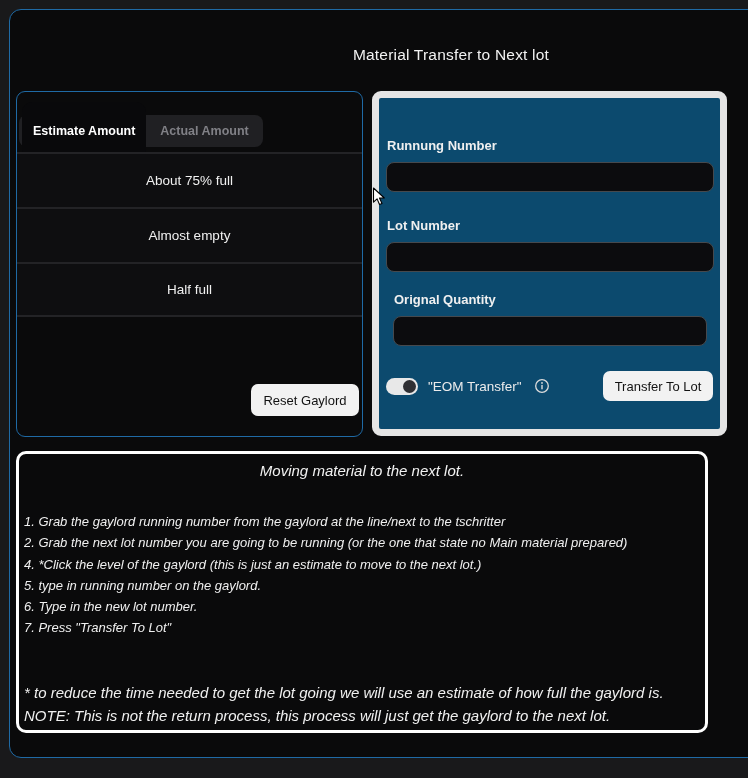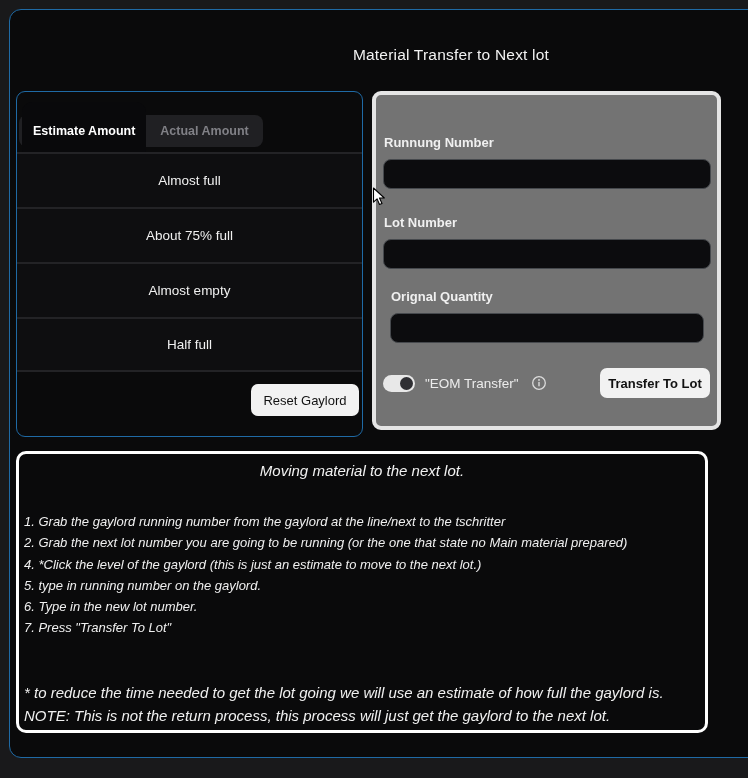--- a/index.html
+++ b/index.html
@@ -41,21 +41,21 @@
   }
   .option:last-child{border-bottom:2px solid #232326;}
   .reset-btn{
     position:absolute;left:234px;top:292px;width:108px;height:32px;
     background:#f2f2f2;color:#121212;border:none;border-radius:7px;
     font-size:13px;font-weight:400;font-family:"Liberation Sans", sans-serif;cursor:pointer;
   }
   
   .right-panel{
     position:absolute;left:362px;top:81px;width:341px;height:331px;
-    border:4px solid #e5e5e5;border-radius:9px;background:#737373;
+    border:7px solid #e5e5e5;border-radius:9px;background:#0c4a6e;
   }
   .flabel{
     position:absolute;font-size:13px;font-weight:700;color:#f0f0f0;white-space:nowrap;
   }
   .l1{left:8px;top:40px;}
   .l2{left:8px;top:120px;}
   .l3{left:15px;top:194px;}
   .finput{
     position:absolute;height:30px;border-radius:8px;
     border:1px solid #46494d;background:#0c0c0e;color:#f0f0f0;
@@ -75,21 +75,21 @@
   }
   .toggle .knob{
     position:absolute;right:2px;top:2px;width:13px;height:13px;border-radius:50%;
     background:#2f2f33;
   }
   .toggle-label{font-size:13.5px;color:#ececec;white-space:nowrap;}
   .info{display:inline-flex;cursor:pointer;margin-left:2px;}
   .submit-btn{
     position:absolute;left:224px;top:273px;width:110px;height:30px;
     background:#f2f2f2;color:#121212;border:none;border-radius:7px;
-    font-size:13px;font-weight:700;font-family:"Liberation Sans", sans-serif;cursor:pointer;
+    font-size:13px;font-weight:400;font-family:"Liberation Sans", sans-serif;cursor:pointer;
   }
   
   .instructions{
     position:absolute;left:6px;top:441px;width:686px;height:276px;
     border:3px solid #ffffff;border-radius:10px;background:#0a0a0b;overflow:hidden;font-style:italic;
   }
   .ins-heading{
     position:absolute;top:8px;left:0;width:100%;text-align:center;
     font-size:15px;color:#f2f2f2;
   }
@@ -109,21 +109,20 @@
 
 <div class="outer">
   <div class="title">Material Transfer to Next lot</div>
 
   <div class="left-panel">
     <div class="tabstrip">
       <div class="tab active">Estimate Amount</div>
       <div class="tab">Actual Amount</div>
     </div>
     <div class="options">
-      <button class="option">Almost full</button>
       <button class="option">About 75% full</button>
       <button class="option">Almost empty</button>
       <button class="option">Half full</button>
     </div>
     <button class="reset-btn">Reset Gaylord</button>
   </div>
 
   <div class="right-panel">
     <label class="flabel l1">Runnung Number</label>
     <input class="finput i1" type="text" value="" style="">

